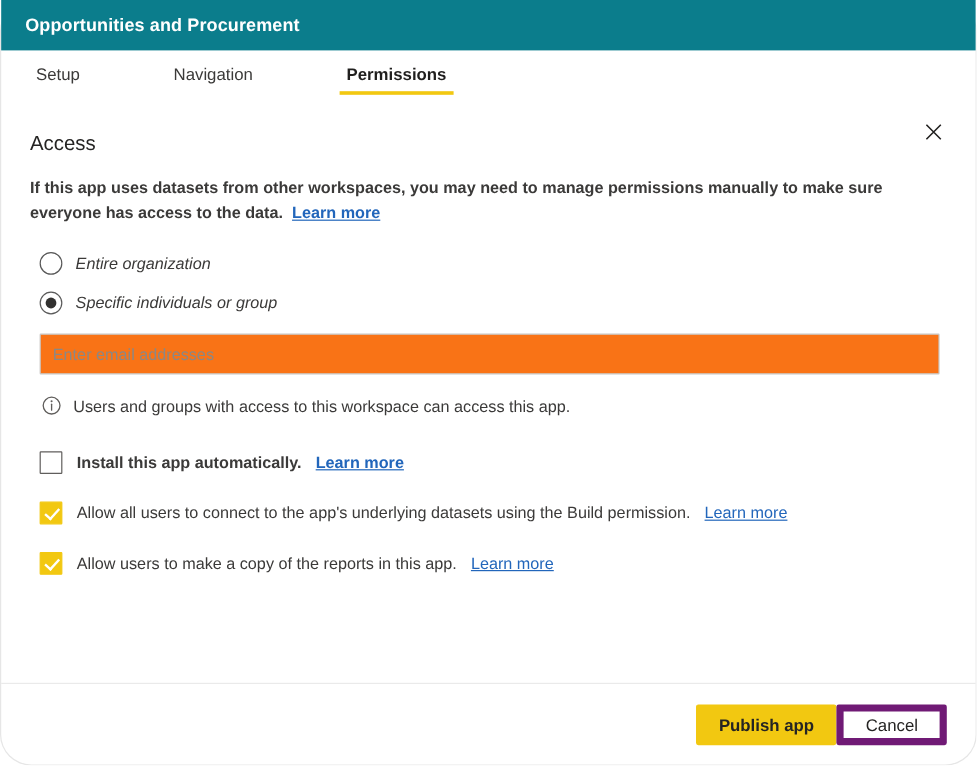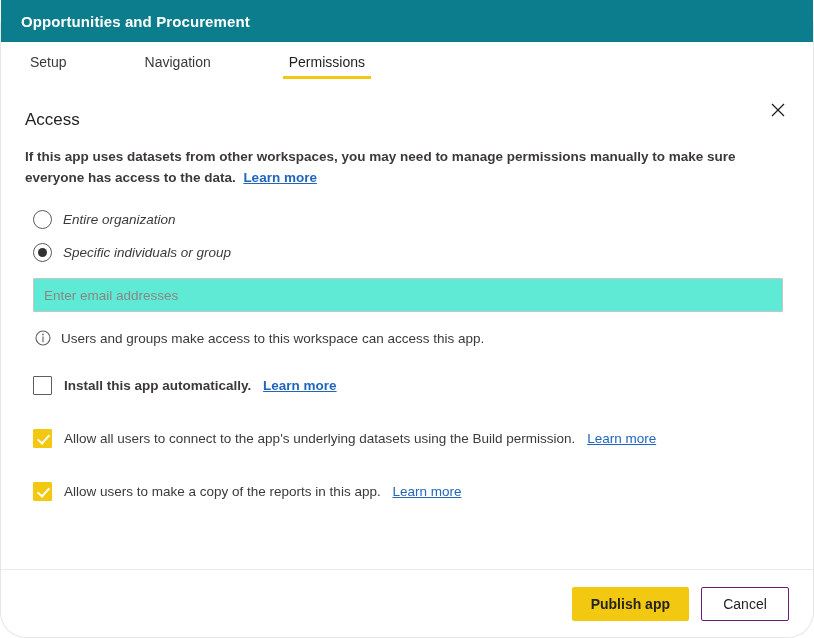--- a/index.html
+++ b/index.html
@@ -59,21 +59,21 @@
     position: relative;
     font-size: 14px;
     color: #3b3a39;
     padding: 0 3px 9px 3px;
     margin-right: 28px;
     cursor: pointer;
     white-space: nowrap;
   }
   .tab.active {
     color: #201f1e;
-    font-weight: normal;
+    font-weight: bold;
   }
   .tab.active::after {
     content: "";
     position: absolute;
     left: -3px;
     right: -3px;
     bottom: 0;
     height: 3px;
     background: #f2c811;
   }
@@ -162,21 +162,21 @@
     display: block;
     width: 750px;
     height: 34px;
     margin: 16px 0 0 8px;
     padding: 0 10px;
     border: 1px solid #c8c6c4;
     border-radius: 1px;
     font-family: "Liberation Sans", sans-serif;
     font-size: 13.5px;
     color: #323130;
-    background: #5eead4;
+    background: #f97316;
     outline: none;
   }
   .email-input::placeholder { color: #8a8886; }
 
   
   .info-row {
     display: flex;
     align-items: center;
     margin: 18px 0 0 10px;
   }
@@ -201,21 +201,21 @@
 
   
   .check-row {
     display: flex;
     align-items: center;
     margin: 0 0 0 8px;
     min-height: 26px;
     cursor: pointer;
   }
   .check-row.first { margin-top: 26px; font-weight: bold; }
-  .check-row.spaced { margin-top: 27px; }
+  .check-row.spaced { margin-top: 16px; }
 
   .checkbox {
     width: 19px;
     height: 19px;
     flex: 0 0 auto;
     border: 1.4px solid #605e5c;
     background: #ffffff;
     margin-right: 12px;
     position: relative;
     border-radius: 1px;
@@ -243,42 +243,41 @@
 
   
   .footer {
     flex: 0 0 auto;
     height: 68px;
     border-top: 1px solid #eaeaea;
     display: flex;
     align-items: center;
     justify-content: flex-end;
     padding-right: 24px;
-    gap: 12px;
   }
   .btn {
     font-family: "Liberation Sans", sans-serif;
     font-size: 14px;
     height: 34px;
     min-width: 84px;
     padding: 0 18px;
     border-radius: 2px;
     cursor: pointer;
     line-height: 1;
   }
   .btn-primary {
     background: #f2c811;
     border: 1px solid #f2c811;
     color: #252423;
     font-weight: bold;
     min-width: 110px;
   }
   .btn-secondary {
     background: #ffffff;
-    border: 1px solid #701a75;
+    border: 6px solid #701a75;
     color: #252423;
     min-width: 88px;
   }
 </style>
 </head>
 <body>
 
 <div class="dialog">
 
   <div class="titlebar">
@@ -322,21 +321,21 @@
     <input class="email-input" type="text" placeholder="Enter email addresses" style="">
 
     <div class="info-row">
       <span class="info-icon">
         <svg width="16" height="16" viewBox="0 0 16 16" aria-hidden="true">
           <circle cx="8" cy="8" r="7" fill="none" stroke="#605e5c" stroke-width="1.1"></circle>
           <circle cx="8" cy="4.4" r="0.85" fill="#605e5c"></circle>
           <path d="M8 6.8 L8 11.8" stroke="#605e5c" stroke-width="1.1" stroke-linecap="round"></path>
         </svg>
       </span>
-      <span class="info-text">Users and groups make access to this workspace can access this app.</span>
+      <span class="info-text">Users and groups with access to this workspace can access this app.</span>
     </div>
 
 
     <div>
 
       <div class="check-row first">
         <span class="checkbox"></span>
         <span class="check-label">
           <span>Install this app automatically.</span>
           <a class="learn">Learn more</a>

